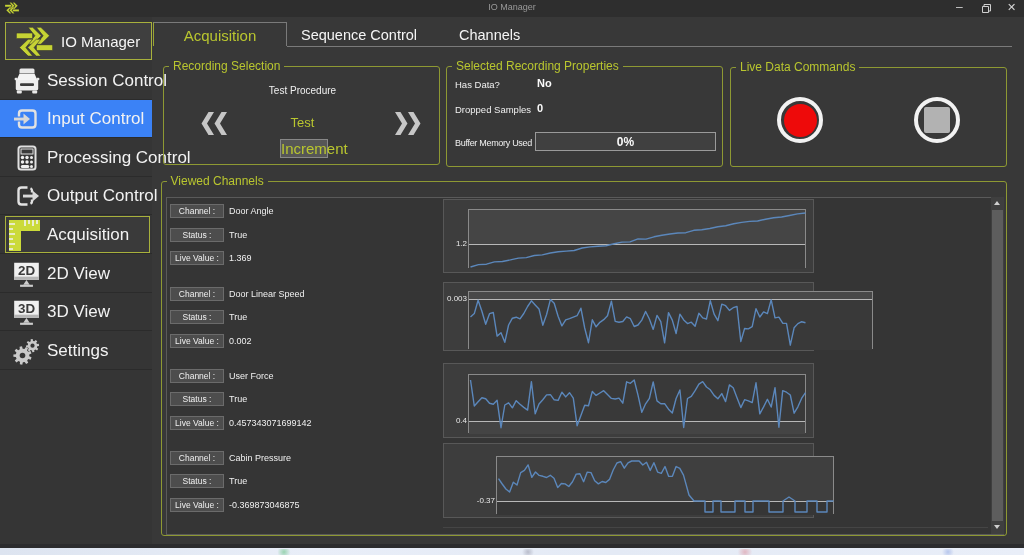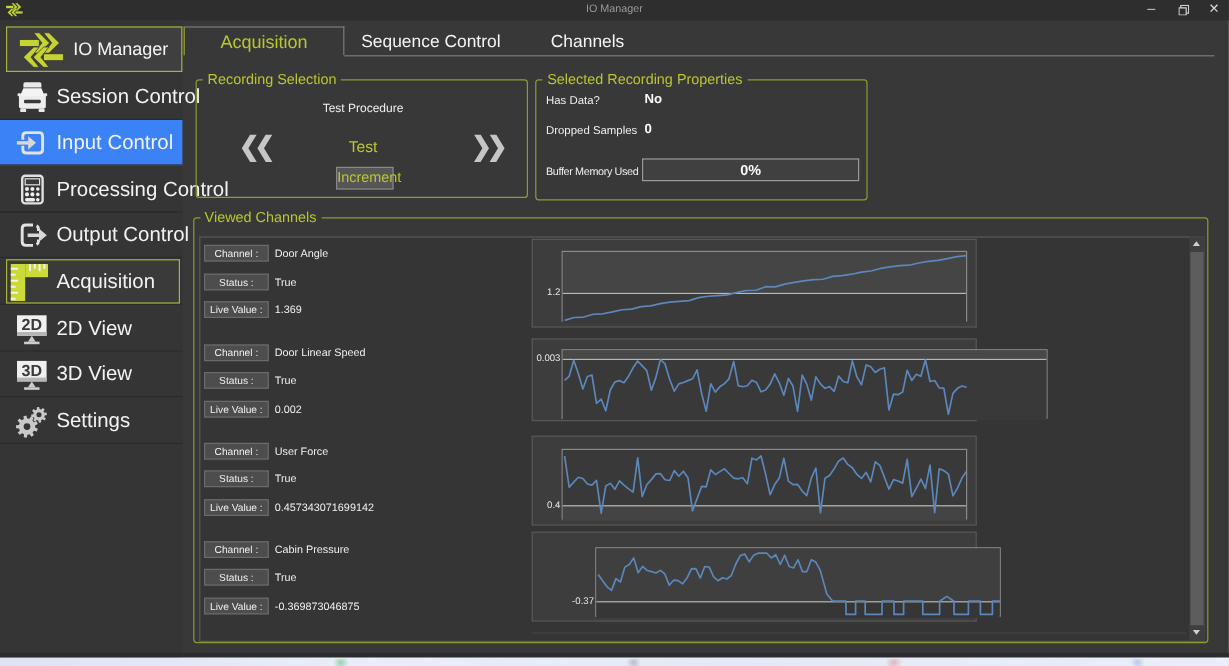--- a/index.html
+++ b/index.html
@@ -167,33 +167,42 @@
             <polygon points="13,0 7.5,0 0.5,11.5 7.5,23 13,23 6,11.5"></polygon>
             <polygon points="26,0 20.5,0 13.5,11.5 20.5,23 26,23 19,11.5"></polygon>
           </g>
       </svg>
       <svg class="abs" style="left:228px;top:45px" width="29" height="23" viewBox="0 0 29 23">
         <g fill="#c6c6c6">
             <polygon points="16,0 21.5,0 28.5,11.5 21.5,23 16,23 23,11.5"></polygon>
             <polygon points="3,0 8.5,0 15.5,11.5 8.5,23 3,23 10,11.5"></polygon>
           </g>
       </svg>
-      <div class="abs" style="left:116px;top:72px;width:48px;height:19px;background:#565656;border:1px solid #888;color:#b9c62f;font-size:12px;text-align:center;line-height:17px;">Increment</div>
+      <div class="abs" style="left:116px;top:72px;width:48px;height:19px;background:#565656;border:1px solid #888;color:#b9c62f;font-size:15px;text-align:center;line-height:17px;">Increment</div>
     </div>
 
     <div class="groupbox" style="left:294px;top:49px;width:277px;height:101px;">
       <div class="grouptitle">Selected Recording Properties</div>
       <div class="abs" style="left:8px;top:12px;color:#f0f0f0;font-size:9.5px;">Has Data?</div>
       <div class="abs" style="left:90px;top:10px;color:#fafafa;font-size:11px;font-weight:bold;">No</div>
       <div class="abs" style="left:8px;top:37px;color:#f0f0f0;font-size:9.5px;">Dropped Samples</div>
       <div class="abs" style="left:90px;top:35px;color:#fafafa;font-size:11px;font-weight:bold;">0</div>
       <div class="abs" style="left:8px;top:71px;color:#f0f0f0;font-size:9px;letter-spacing:-0.3px;">Buffer Memory Used</div>
       <div class="abs" style="left:88px;top:65px;width:181px;height:19px;border:1px solid #9a9a9a;background:#404040;color:#fafafa;font-size:12px;font-weight:bold;text-align:center;line-height:18px;">0%</div>
     </div>
 
+    <div class="groupbox" style="left:578px;top:50px;width:277px;height:100px;">
+      <div class="grouptitle">Live Data Commands</div>
+      <div class="abs" style="left:46px;top:29px;width:46px;height:46px;border:4px solid #f2f2f2;border-radius:50%;">
+        <div class="abs" style="left:2.5px;top:2.5px;width:33px;height:33px;border-radius:50%;background:#ee0a0a;"></div>
+      </div>
+      <div class="abs" style="left:183px;top:29px;width:46px;height:46px;border:4px solid #f2f2f2;border-radius:50%;">
+        <div class="abs" style="left:6px;top:6px;width:26px;height:26px;background:#b2b2b2;border-radius:2px;"></div>
+      </div>
+    </div>
 
     <div class="groupbox" style="left:8.5px;top:164px;width:846px;height:355px;">
       <div class="grouptitle">Viewed Channels</div>
       <div class="abs" style="left:4.5px;top:14.5px;width:838px;height:338px;border:1px solid #5a5a5a;background:#353535;"></div>
     </div>
     <div class="chip" style="top:187.0px;">Channel :</div>
     <div class="val" style="top:187.0px;">Door Angle</div>
     <div class="chip" style="top:210.5px;">Status :</div>
     <div class="val" style="top:210.5px;">True</div>
     <div class="chip" style="top:234.0px;">Live Value :</div>

